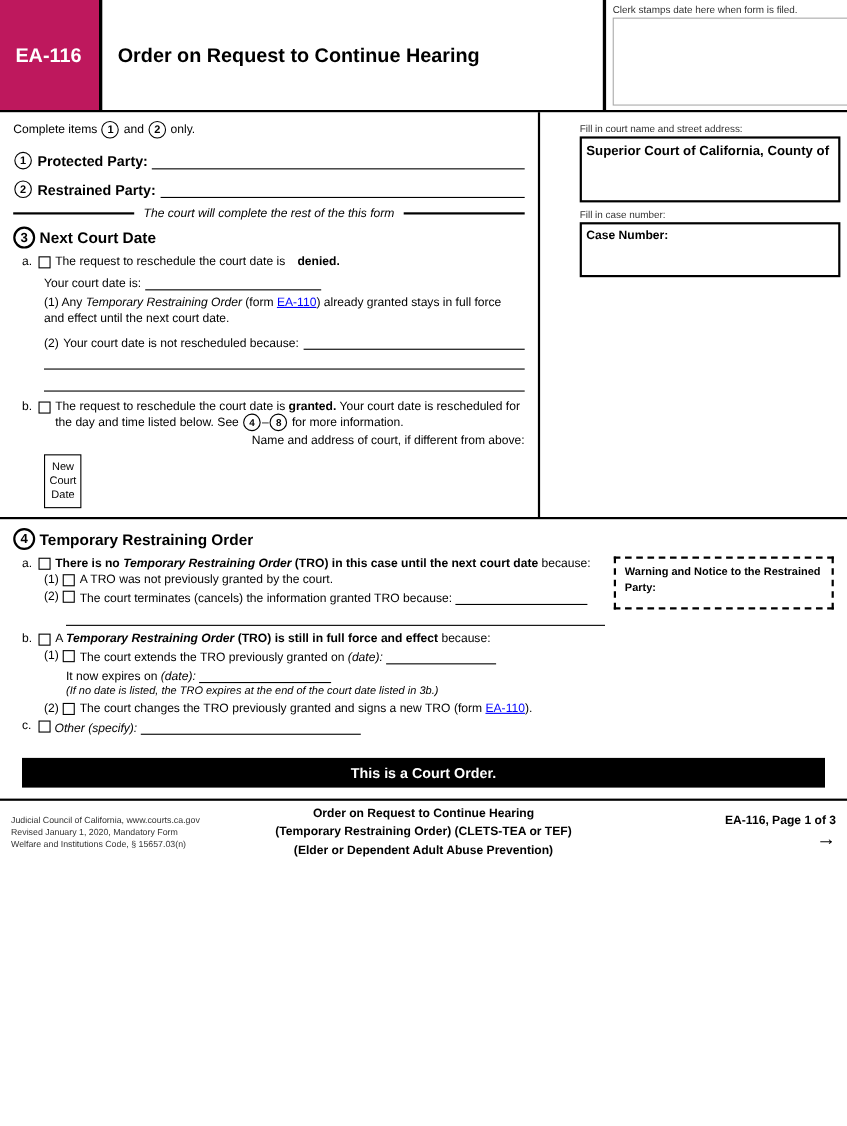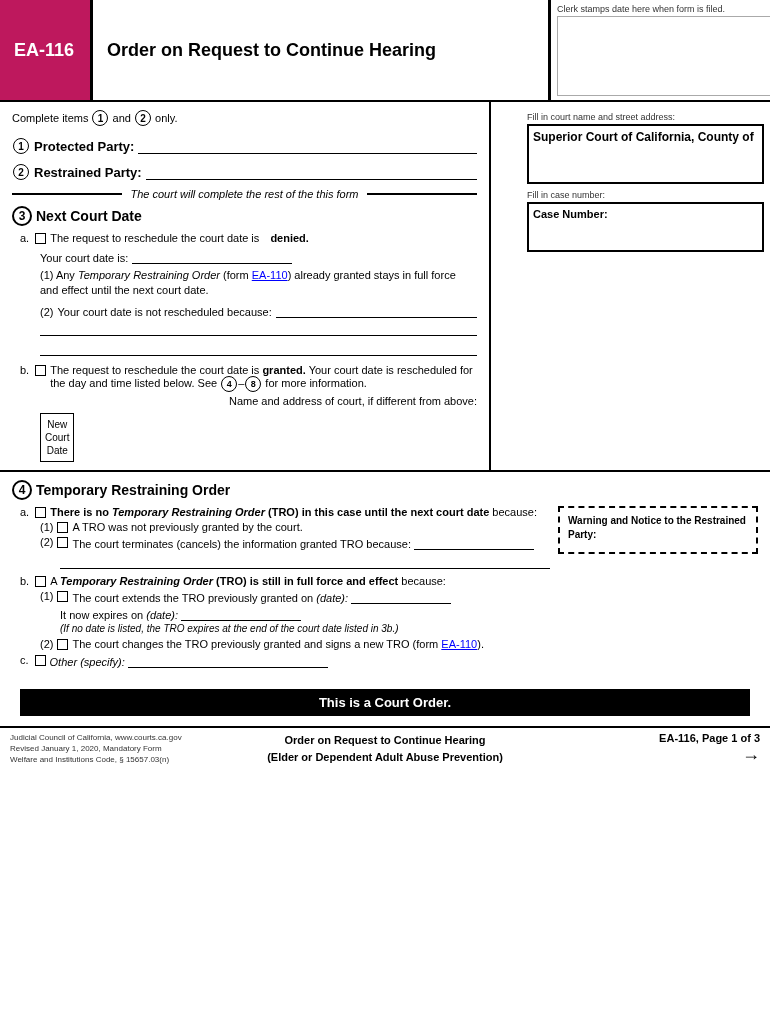--- a/index.html
+++ b/index.html
@@ -563,20 +563,21 @@
   <div class="court-order-banner">This is a Court Order.</div>
 
   <div class="footer">
     <div class="footer-left">
       <div>Judicial Council of California, www.courts.ca.gov</div>
       <div>Revised January 1, 2020, Mandatory Form</div>
       <div>Welfare and Institutions Code, § 15657.03(n)</div>
     </div>
     <div class="footer-center">
       <div>Order on Request to Continue Hearing</div>
+      <div>(Temporary Restraining Order) (CLETS-TEA or TEF)</div>
       <div>(Elder or Dependent Adult Abuse Prevention)</div>
     </div>
     <div class="footer-right">
       <div>
         <span>EA-116,</span>
         <span>Page 1 of 3</span>
       </div>
       <div>
         <span class="arrow-right">→</span>
       </div>

